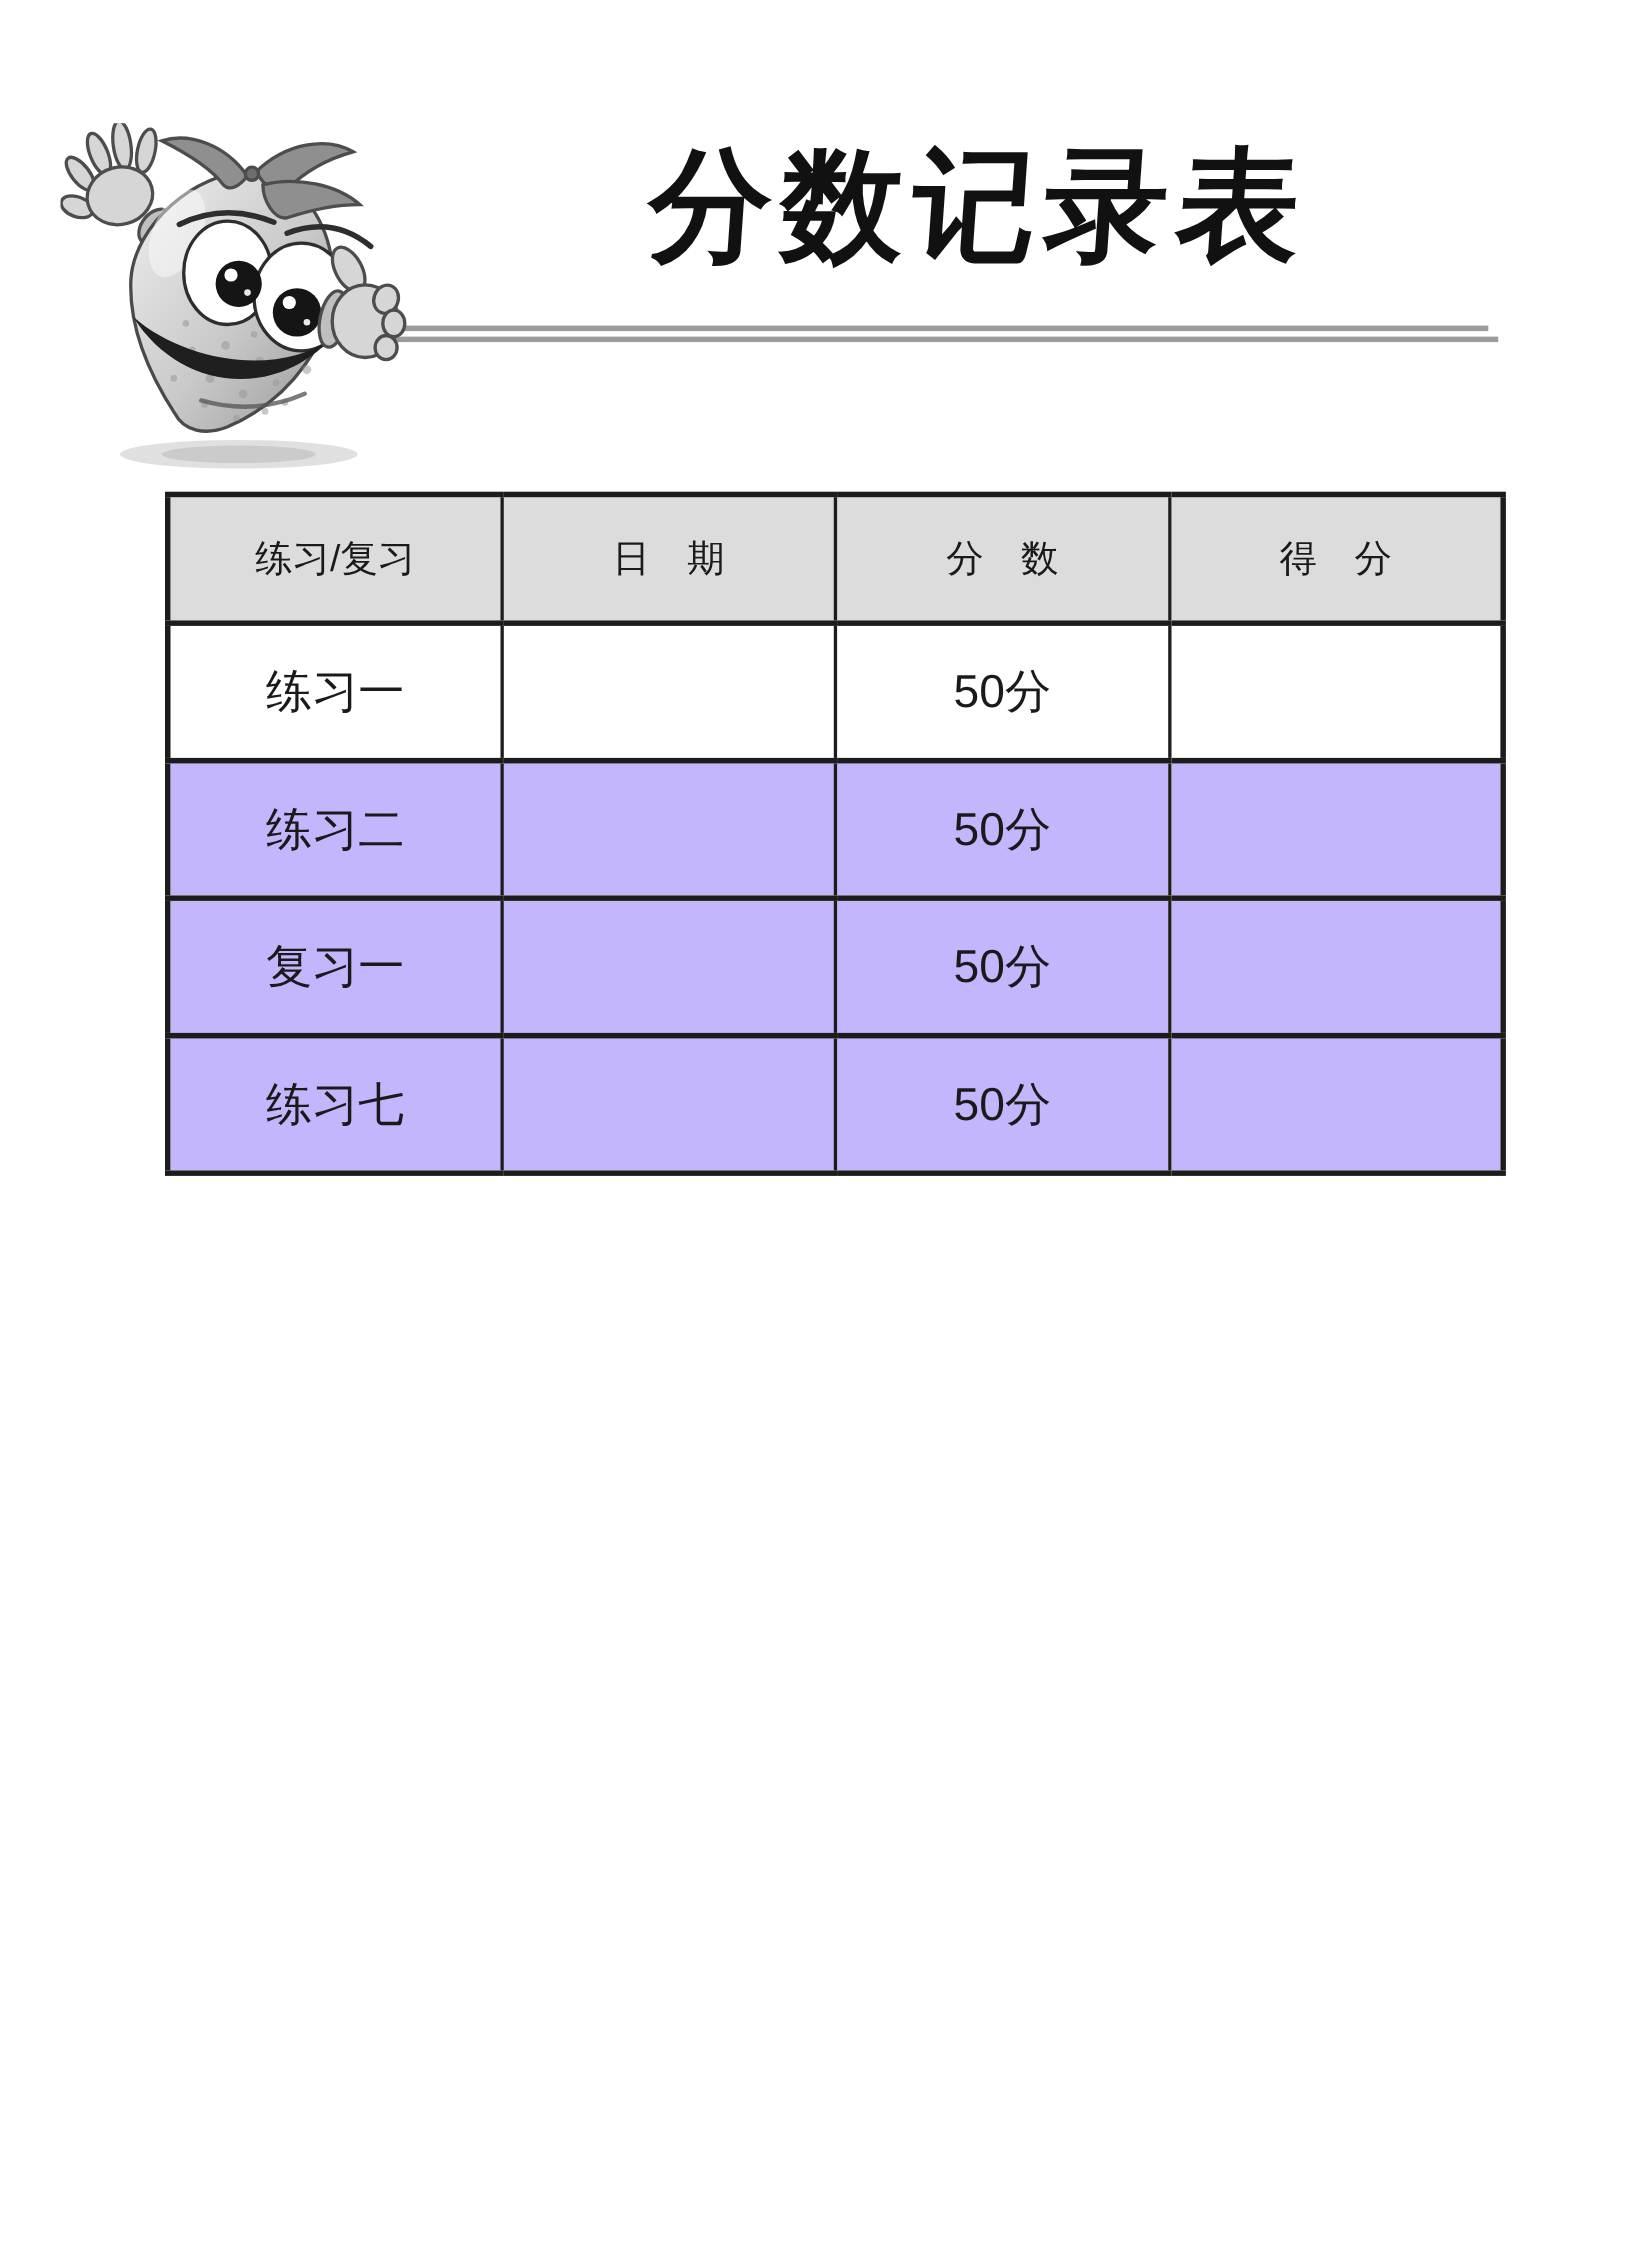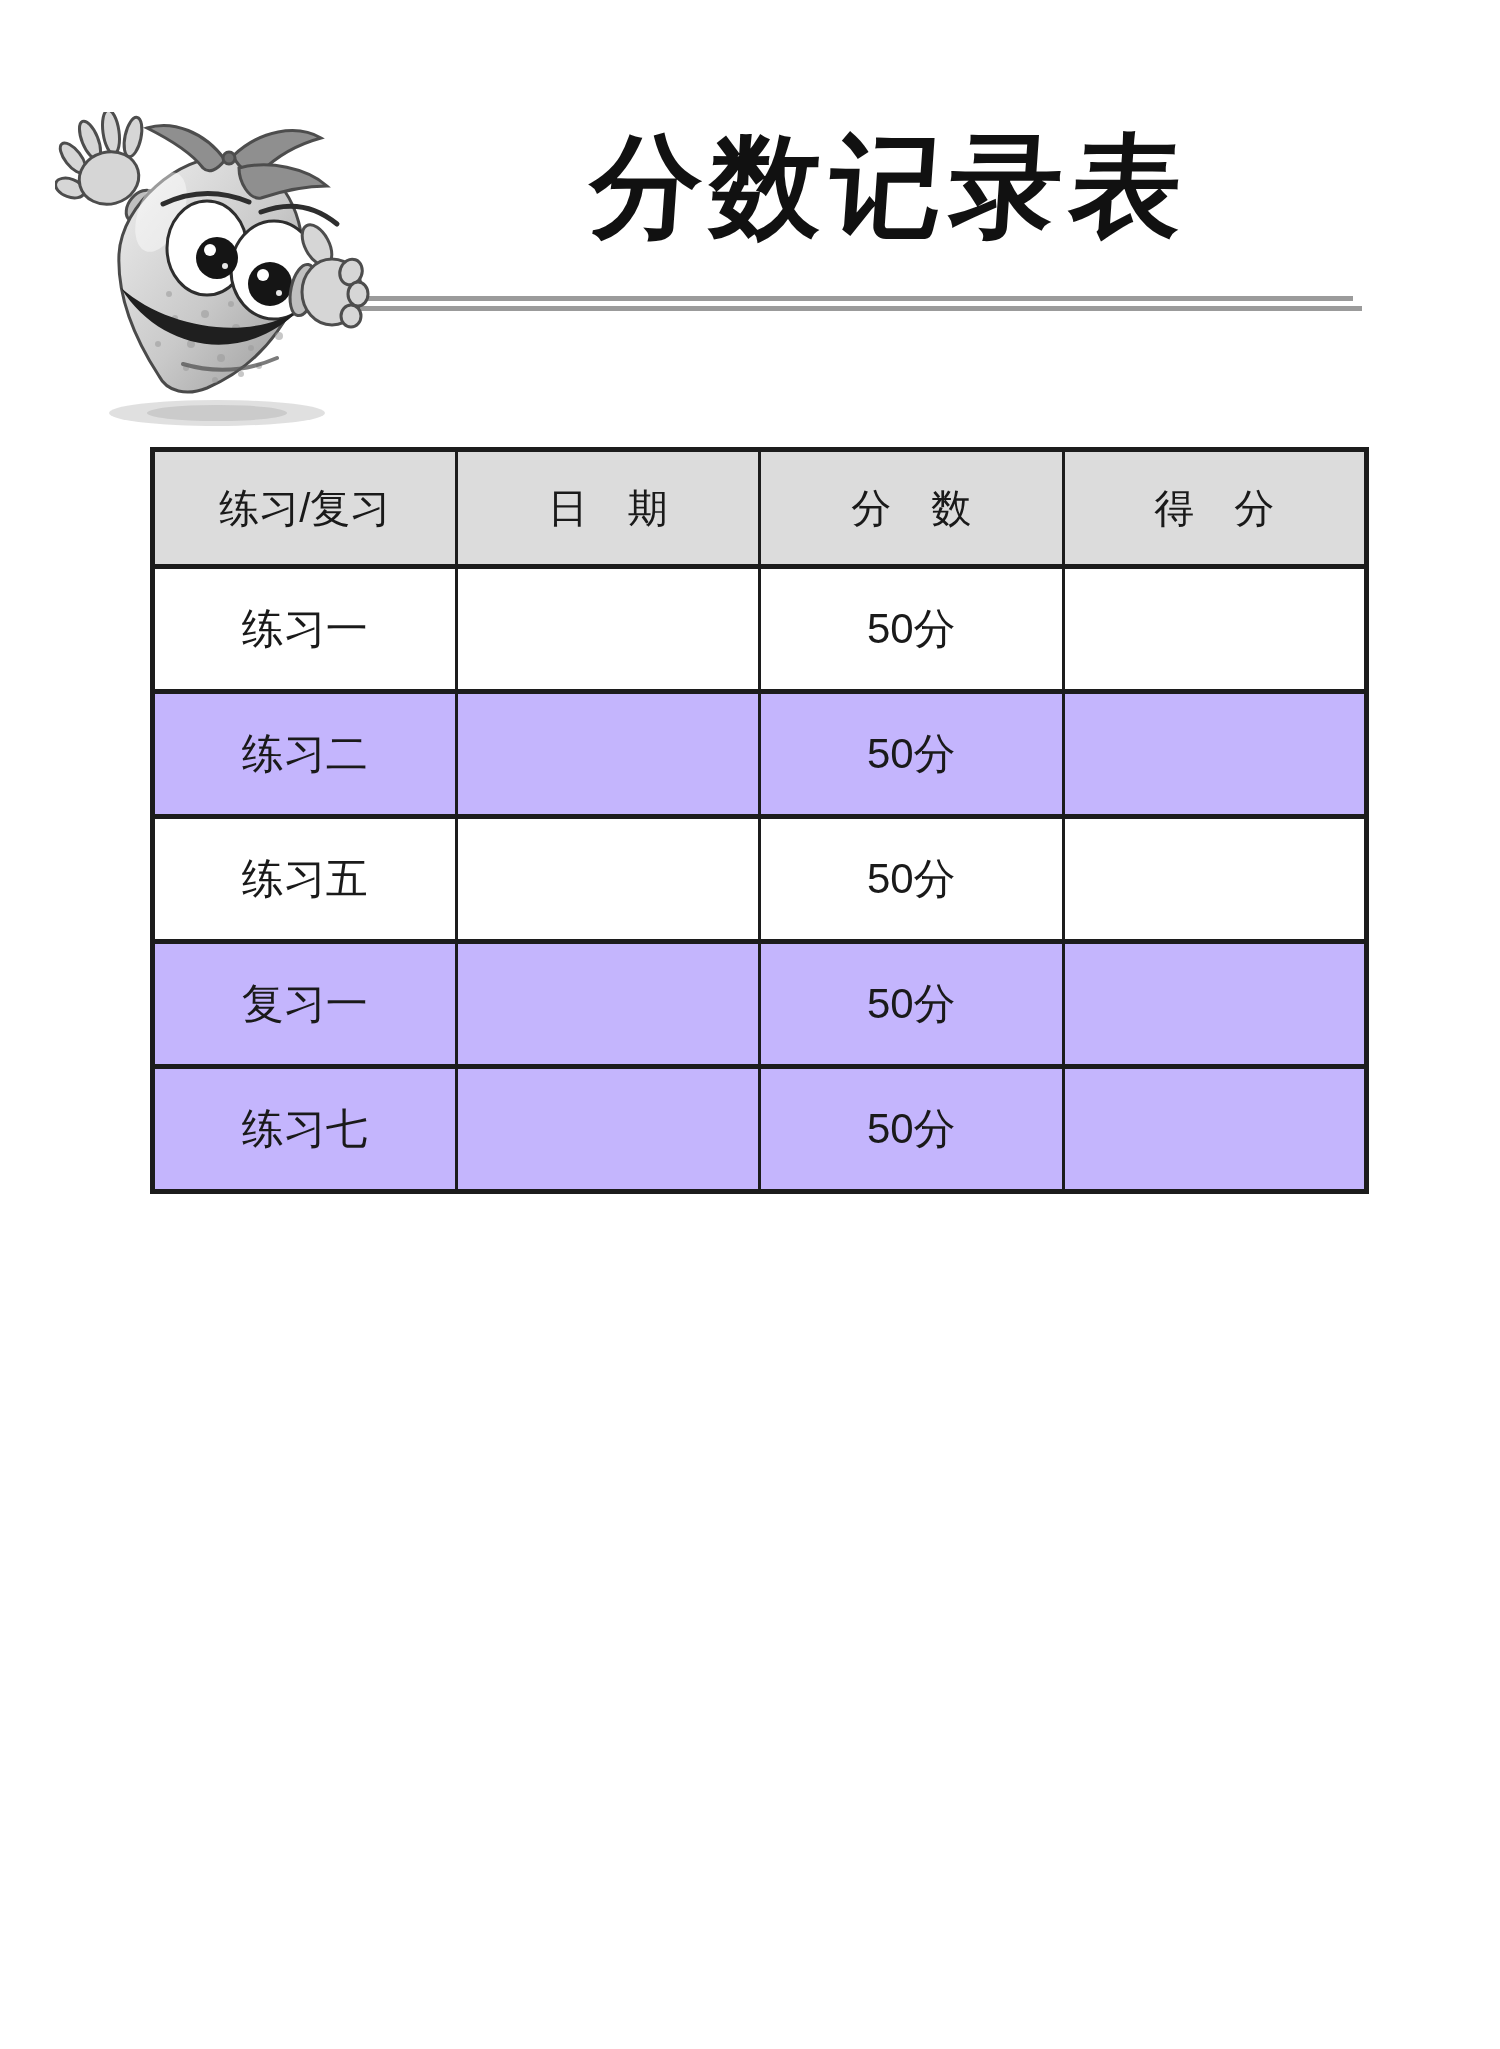--- a/index.html
+++ b/index.html
@@ -56,21 +56,21 @@
     border-bottom-width:5px;
     text-align:center;
     vertical-align:middle;
     padding:0;
     font-weight:normal;
     overflow:hidden;
   }
   .score-table { border:5px solid #1c1c1c; }
   .score-table thead th {
     background:#dcdcdc;
-    font-size:40px;
+    font-size:34px;
     height:112px;
   }
   .score-table tbody tr { height:125px; }
   .score-table tbody tr.alt td { background:#c4b5fd; }
 </style>
 </head>
 <body>
 
 <div class="page">
 
@@ -180,26 +180,20 @@
         <td></td>
         <td>50分</td>
         <td></td>
       </tr>
       <tr class="alt">
         <td>练习二</td>
         <td></td>
         <td>50分</td>
         <td></td>
       </tr>
-      <tr>
-        <td>练习五</td>
-        <td></td>
-        <td>50分</td>
-        <td></td>
-      </tr>
       <tr class="alt">
         <td>复习一</td>
         <td></td>
         <td>50分</td>
         <td></td>
       </tr>
       <tr class="alt">
         <td>练习七</td>
         <td></td>
         <td>50分</td>

